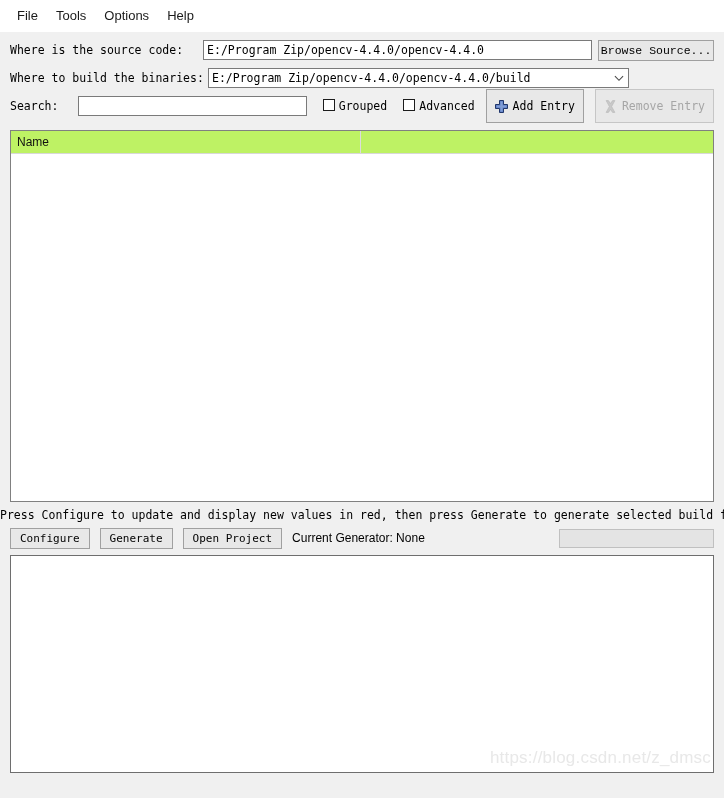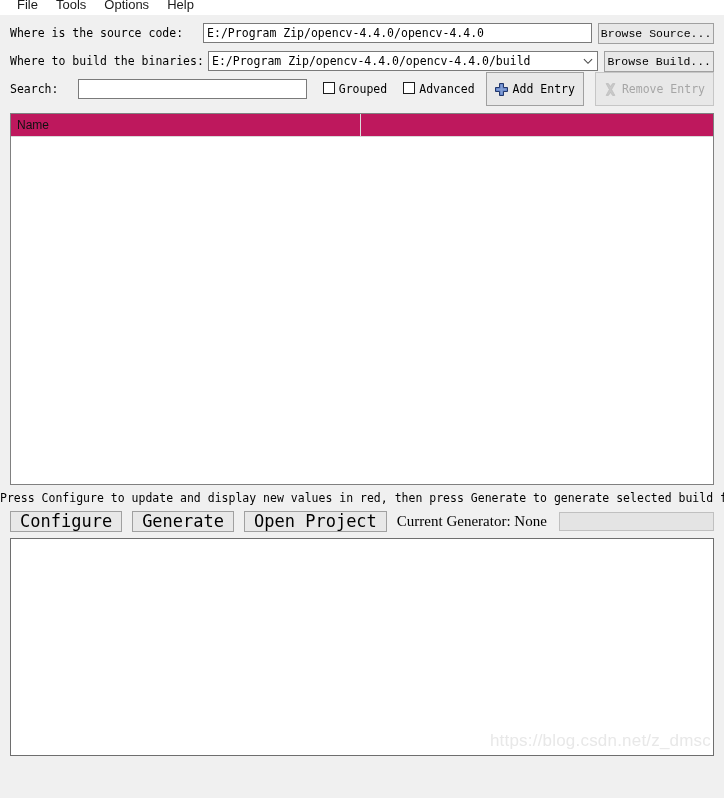--- a/index.html
+++ b/index.html
@@ -12,24 +12,24 @@
     height: 798px;
     font-family: "DejaVu Sans Mono", monospace;
     font-size: 12px;
     color: #000;
     overflow: hidden;
     position: relative;
   }
 
   
   .menubar {
-    height: 15px;
-    background: #ffffff;
-    display: flex;
-    align-items: flex-end;
+    height: 32px;
+    background: #ffffff;
+    display: flex;
+    align-items: center;
     padding-left: 8px;
     box-sizing: border-box;
   }
   .menu-item {
     font-family: "Liberation Sans", sans-serif;
     font-size: 13px;
     color: #1a1a1a;
     padding: 2px 9px;
     cursor: default;
     line-height: 16px;
@@ -163,21 +163,21 @@
     background: #ffffff;
     border: 1px solid #808080;
     box-sizing: border-box;
     display: flex;
     flex-direction: column;
   }
   .cache-header {
     height: 22px;
     display: flex;
     border-bottom: 1px solid #d8d8d8;
-    background: #be185d;
+    background: #bef264;
     flex: none;
   }
   .col-head {
     font-family: "Liberation Sans", sans-serif;
     font-size: 12px;
     color: #101010;
     display: flex;
     align-items: center;
     padding-left: 6px;
     box-sizing: border-box;
@@ -201,32 +201,32 @@
     padding: 0 10px;
     height: 22px;
   }
   .action-btn {
     height: 21px;
     padding: 0 9px;
     background: #e8e8e8;
     border: 1px solid #a0a0a0;
     box-sizing: border-box;
     font-family: "DejaVu Sans Mono", monospace;
-    font-size: 17px;
+    font-size: 11px;
     color: #000;
     display: flex;
     align-items: center;
     justify-content: center;
     margin-right: 10px;
     cursor: default;
     white-space: nowrap;
   }
   .gen-text {
-    font-family: Liberation Serif, serif;
-    font-size: 15px;
+    font-family: Liberation Sans, sans-serif;
+    font-size: 12px;
     color: #000;
     white-space: nowrap;
   }
   .progress {
     margin-left: auto;
     width: 155px;
     height: 19px;
     background: #e4e4e4;
     border: 1px solid #c0c0c0;
     box-sizing: border-box;
@@ -274,21 +274,20 @@
   <div class="form-row">
     <div class="form-label lbl-bin">Where to build the binaries:</div>
     <div class="textfield bin-field">
       <span>E:/Program Zip/opencv-4.4.0/opencv-4.4.0/build</span>
       <span class="combo-arrow">
         <svg width="11" height="8" viewBox="0 0 11 8" aria-hidden="true">
           <polyline points="1,2 5.5,6.5 10,2" fill="none" stroke="#4a4a4a" stroke-width="1.2"></polyline>
         </svg>
       </span>
     </div>
-    <div class="browse-btn">Browse Build...</div>
   </div>
 
   <div class="form-row">
     <div class="form-label lbl-search">Search:</div>
     <div class="textfield search-field" title=""></div>
 
     <div class="cb-wrap">
       <span class="cb-box"></span>
       <span class="cb-label">Grouped</span>
     </div>

